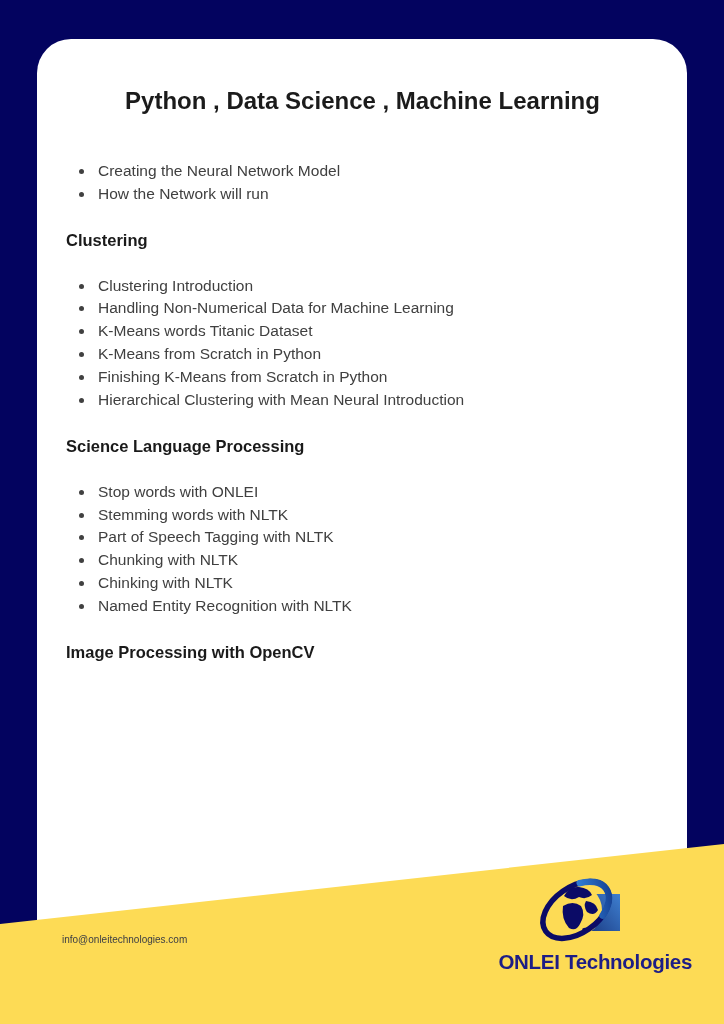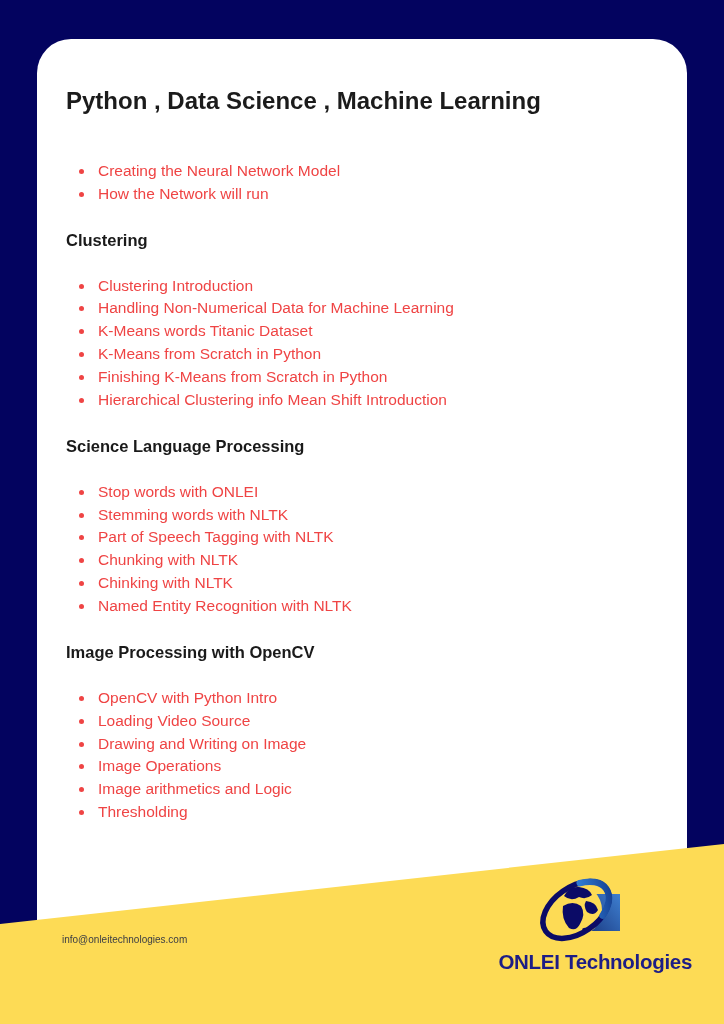--- a/index.html
+++ b/index.html
@@ -8,33 +8,33 @@
     font-family:"Liberation Sans","DejaVu Sans",sans-serif;
     background:#03035F;
   }
   .page{position:relative;width:724px;height:1024px;background:#03035F;}
   .card{
     position:absolute;left:37px;top:39px;width:650px;height:950px;
     background:#ffffff;border-radius:34px;
   }
   .content{padding:47px 28px 0 29px;}
   .doc-title{
-    margin:0 0 44px 0;
+    margin:0 0 44px 0;text-align:center;
     font-size:24px;line-height:30px;font-weight:700;color:#1b1b1b;
   }
   .sections section{margin:0;}
   .sections h3{
     font-size:16.5px;line-height:22.9px;font-weight:700;color:#1a1a1a;
     margin:20px 0;
   }
   .sections ul{
     margin:22.9px 0;padding:0 0 0 29px;list-style:disc;
   }
   .sections li{
-    font-size:15.5px;line-height:22.9px;color:#ef4444;margin:0;padding:0 0 0 3px;
+    font-size:15.5px;line-height:22.9px;color:#404040;margin:0;padding:0 0 0 3px;
   }
   .yellow-band{
     position:absolute;left:0;top:0;width:724px;height:1024px;
     background:#FDDB55;
     clip-path:polygon(0 924px,724px 844px,724px 1024px,0 1024px);
   }
   .contact{
     position:absolute;left:62px;top:929px;
     font-size:10px;line-height:22.5px;color:#3a3d45;
   }
@@ -60,44 +60,36 @@
             </ul>
           </section>
           <section>
             <h3>Clustering</h3>
             <ul>
               <li>Clustering Introduction</li>
               <li>Handling Non-Numerical Data for Machine Learning</li>
               <li>K-Means words Titanic Dataset</li>
               <li>K-Means from Scratch in Python</li>
               <li>Finishing K-Means from Scratch in Python</li>
-              <li>Hierarchical Clustering info Mean Shift Introduction</li>
+              <li>Hierarchical Clustering with Mean Neural Introduction</li>
             </ul>
           </section>
           <section>
             <h3>Science Language Processing</h3>
             <ul>
               <li>Stop words with ONLEI</li>
               <li>Stemming words with NLTK</li>
               <li>Part of Speech Tagging with NLTK</li>
               <li>Chunking with NLTK</li>
               <li>Chinking with NLTK</li>
               <li>Named Entity Recognition with NLTK</li>
             </ul>
           </section>
           <section>
             <h3>Image Processing with OpenCV</h3>
-            <ul>
-              <li>OpenCV with Python Intro</li>
-              <li>Loading Video Source</li>
-              <li>Drawing and Writing on Image</li>
-              <li>Image Operations</li>
-              <li>Image arithmetics and Logic</li>
-              <li>Thresholding</li>
-            </ul>
           </section>
         </div>
     </div>
   </div>
 
   <div class="yellow-band"></div>
 
   <div class="contact">
     <div>info@onleitechnologies.com</div>
   </div>

